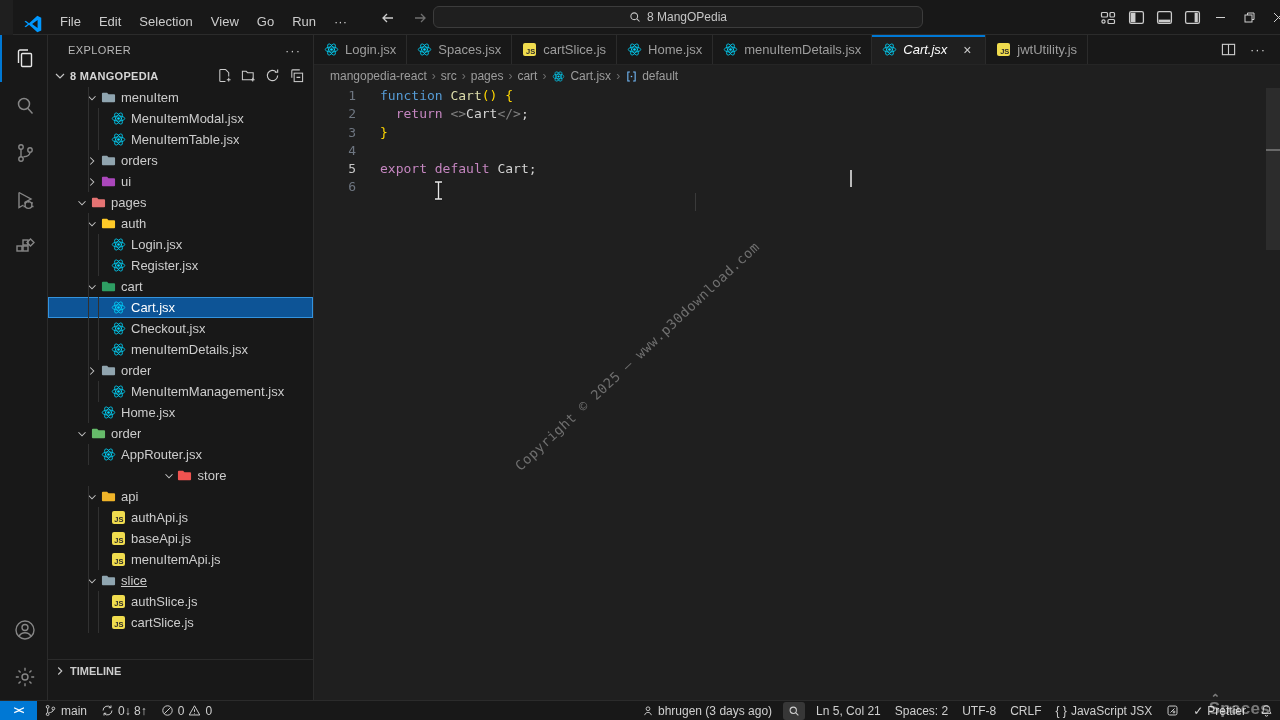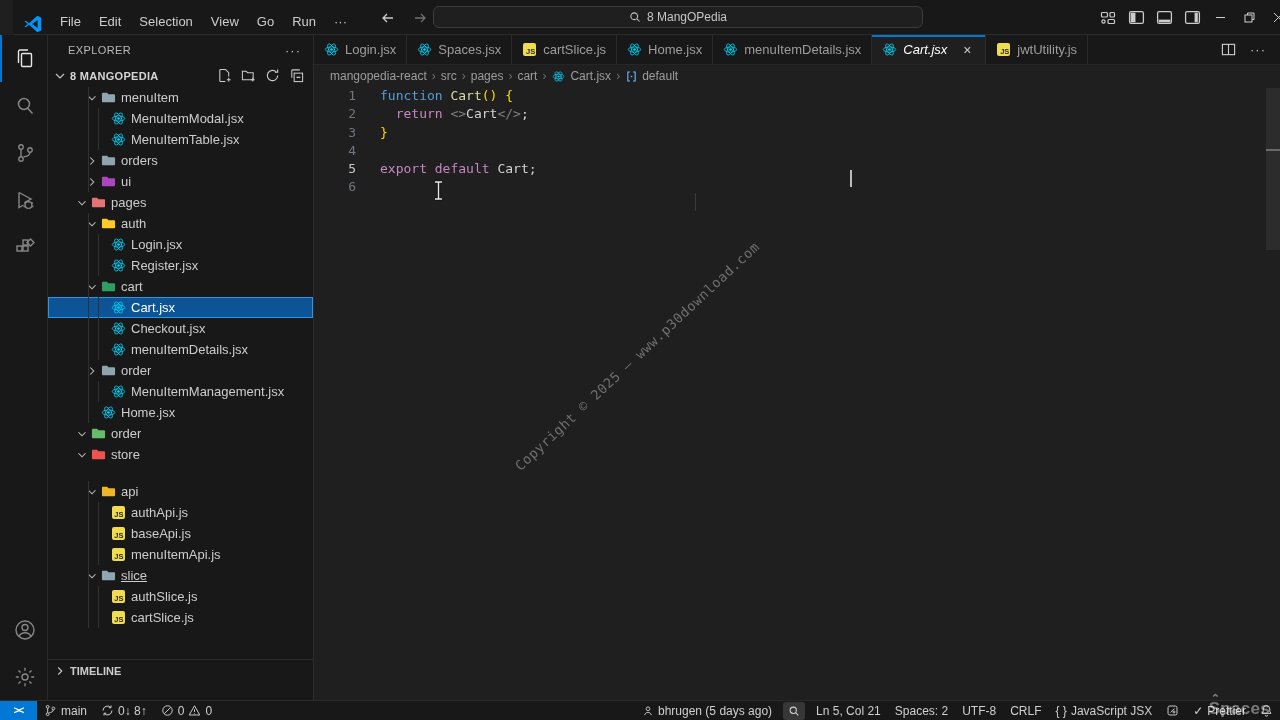--- a/index.html
+++ b/index.html
@@ -556,34 +556,51 @@
             <path d="m4 6 4 4 4-4"></path>
           </svg>
         </span>
         <span class="ficon">
           <svg width="15" height="15" viewBox="0 0 16 16">
             <path d="M1.5 3h5l1.5 1.6h6a1 1 0 0 1 1 1V12a1 1 0 0 1-1 1h-12a1 1 0 0 1-1-1V4a1 1 0 0 1 1-1z" fill="#66bb6a"></path>
           </svg>
         </span>
         <span class="lbl">order</span>
       </div>
-      <div class="tree-row" style="padding-left: 26px;">
+      <div class="tree-row" style="padding-left: 36px;">
+        <span class="guide" style="left: 40px;"></span>
+        <span class="chev-sp"></span>
+        <span class="ficon">
+          <span>
+            <svg width="15" height="15" viewBox="0 0 24 24">
+              <circle cx="12" cy="12" r="2.1" fill="#00d8ff"></circle>
+              <g stroke="#00d8ff" stroke-width="1.2" fill="none">
+                <ellipse cx="12" cy="12" rx="10" ry="4.2"></ellipse>
+                <ellipse cx="12" cy="12" rx="10" ry="4.2" transform="rotate(60 12 12)"></ellipse>
+                <ellipse cx="12" cy="12" rx="10" ry="4.2" transform="rotate(120 12 12)"></ellipse>
+              </g>
+            </svg>
+          </span>
+        </span>
+        <span class="lbl">AppRouter.jsx</span>
+      </div>
+      <div class="tree-row" style="padding-left: 26px; justify-content: center;">
         <span class="chev">
           <svg width="14" height="14" viewBox="0 0 16 16" fill="none" stroke="#c5c5c5" stroke-width="1.2">
             <path d="m4 6 4 4 4-4"></path>
           </svg>
         </span>
         <span class="ficon">
           <svg width="15" height="15" viewBox="0 0 16 16">
             <path d="M1.5 3h5l1.5 1.6h6a1 1 0 0 1 1 1V12a1 1 0 0 1-1 1h-12a1 1 0 0 1-1-1V4a1 1 0 0 1 1-1z" fill="#ef5350"></path>
           </svg>
         </span>
         <span class="lbl">store</span>
       </div>
-      <div class="tree-row" style="padding-left: 36px; margin-top: 16px;">
+      <div class="tree-row" style="padding-left: 36px;">
         <span class="guide" style="left: 40px;"></span>
         <span class="chev">
           <svg width="14" height="14" viewBox="0 0 16 16" fill="none" stroke="#c5c5c5" stroke-width="1.2">
             <path d="m4 6 4 4 4-4"></path>
           </svg>
         </span>
         <span class="ficon">
           <svg width="15" height="15" viewBox="0 0 16 16">
             <path d="M1.5 3h5l1.5 1.6h6a1 1 0 0 1 1 1V12a1 1 0 0 1-1 1h-12a1 1 0 0 1-1-1V4a1 1 0 0 1 1-1z" fill="#f0b429"></path>
           </svg>
@@ -874,21 +891,21 @@
       <span>0</span>
     </div>
     <div class="sb-right">
       <div class="sb-item">
         <span class="ico">
           <svg width="12" height="12" viewBox="0 0 16 16" fill="none" stroke="currentColor" stroke-width="1.2">
             <circle cx="8" cy="5" r="2.5"></circle>
             <path d="M3.5 13.5c.8-2.5 2.5-3.7 4.5-3.7s3.7 1.2 4.5 3.7"></path>
           </svg>
         </span>
-        <span>bhrugen (5 days ago)</span>
+        <span>bhrugen (3 days ago)</span>
       </div>
       <div class="sb-item sb-boxed">
         <span class="ico">
           <svg width="12" height="12" viewBox="0 0 16 16" fill="none" stroke="currentColor" stroke-width="1.4">
             <circle cx="7" cy="7" r="4.2"></circle>
             <path d="m10.2 10.2 3.6 3.6"></path>
           </svg>
         </span>
       </div>
       <div class="sb-item">

